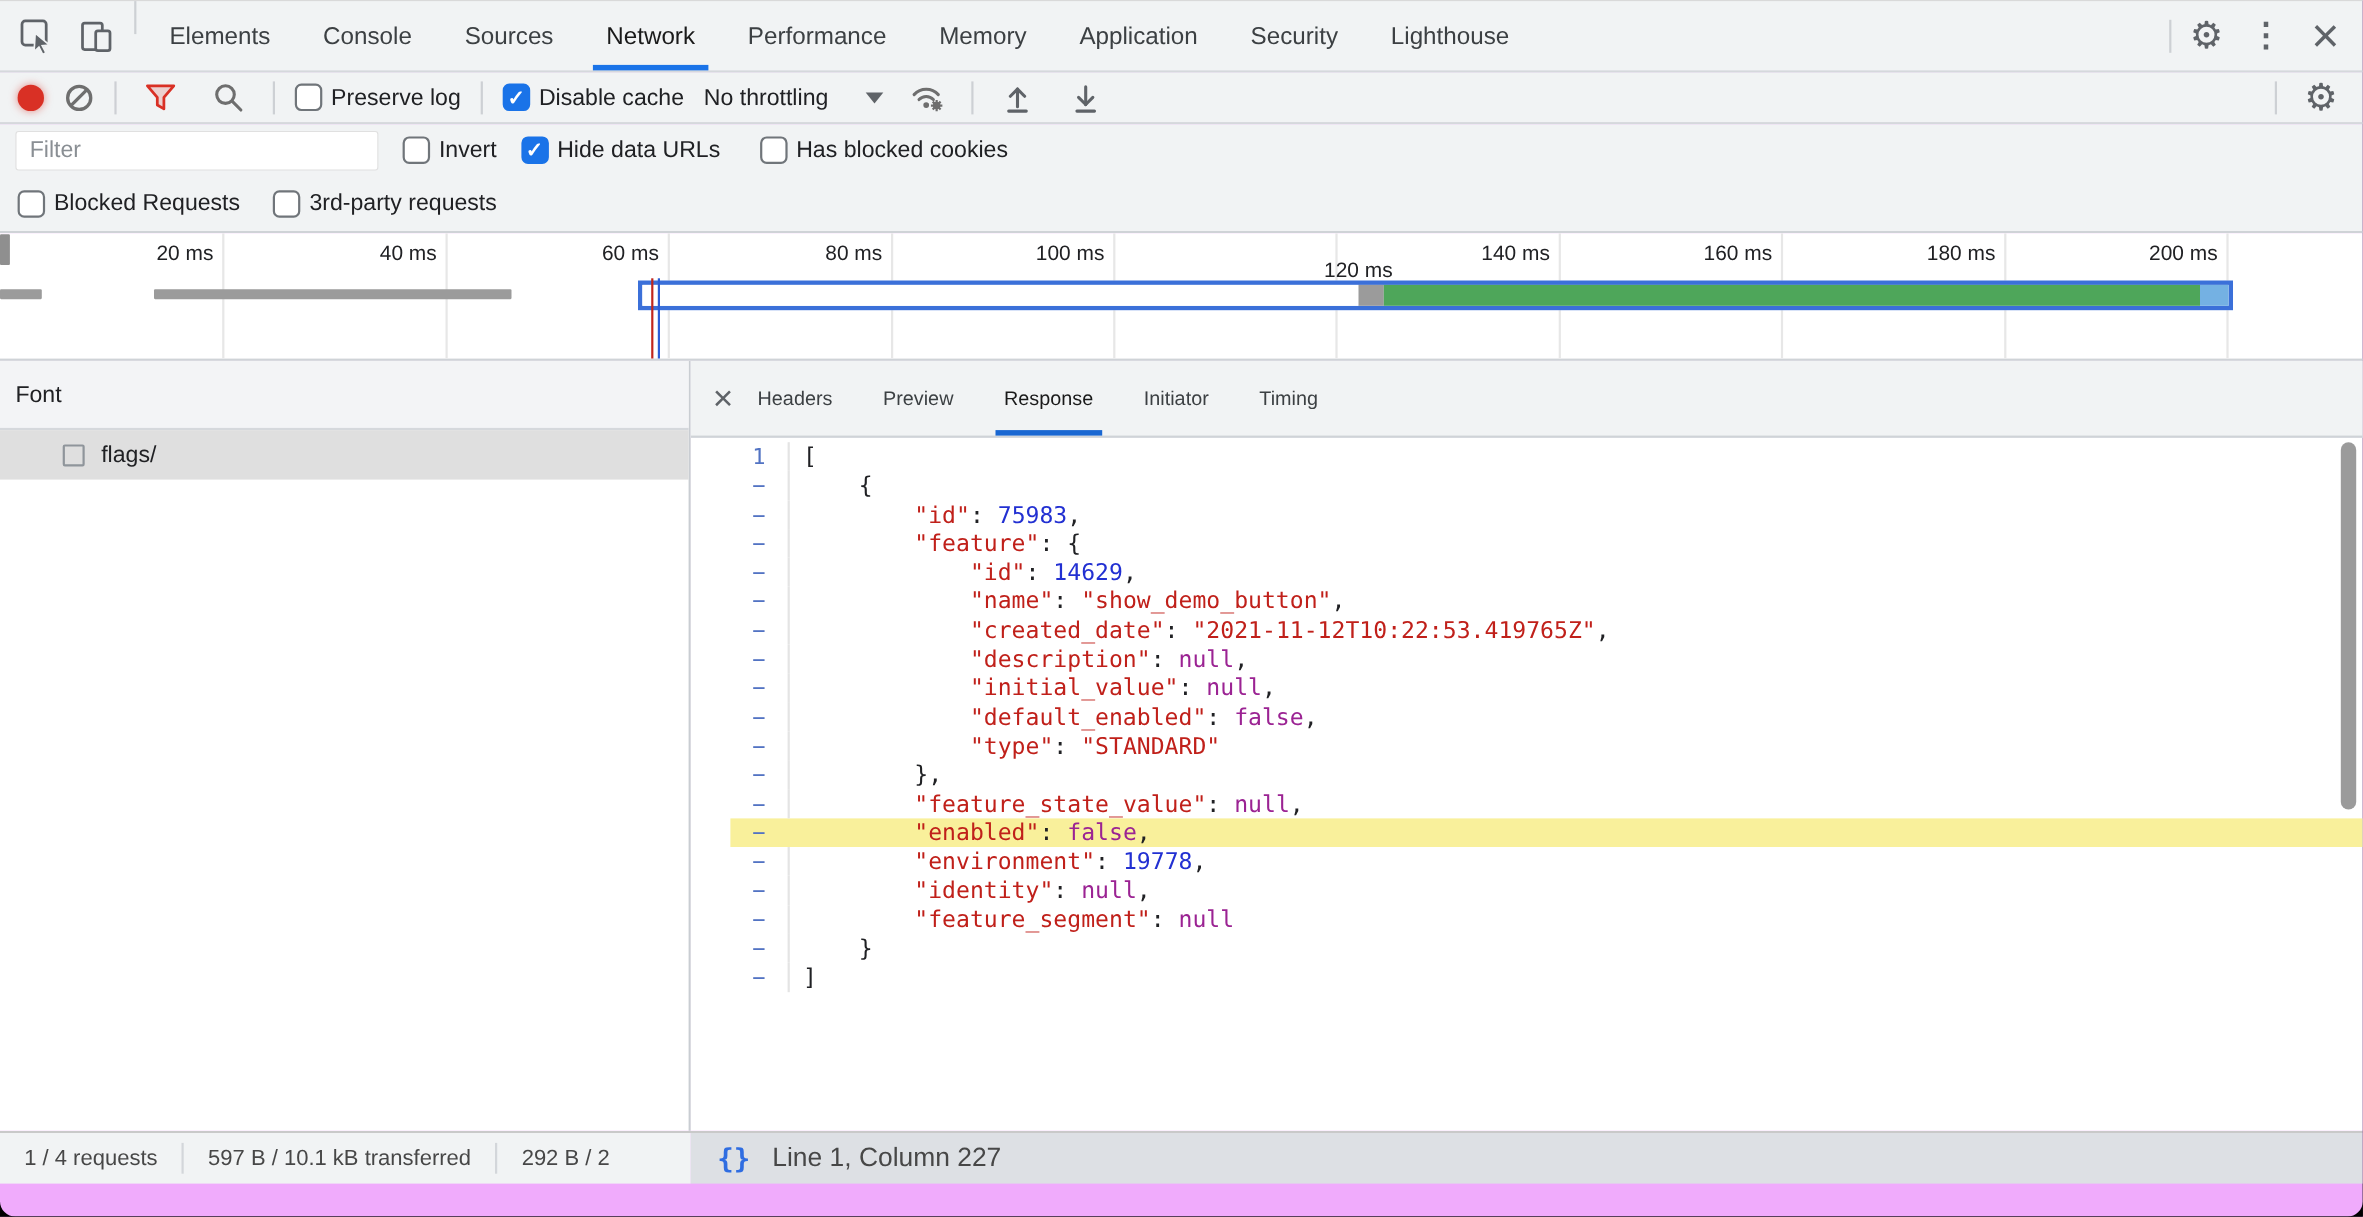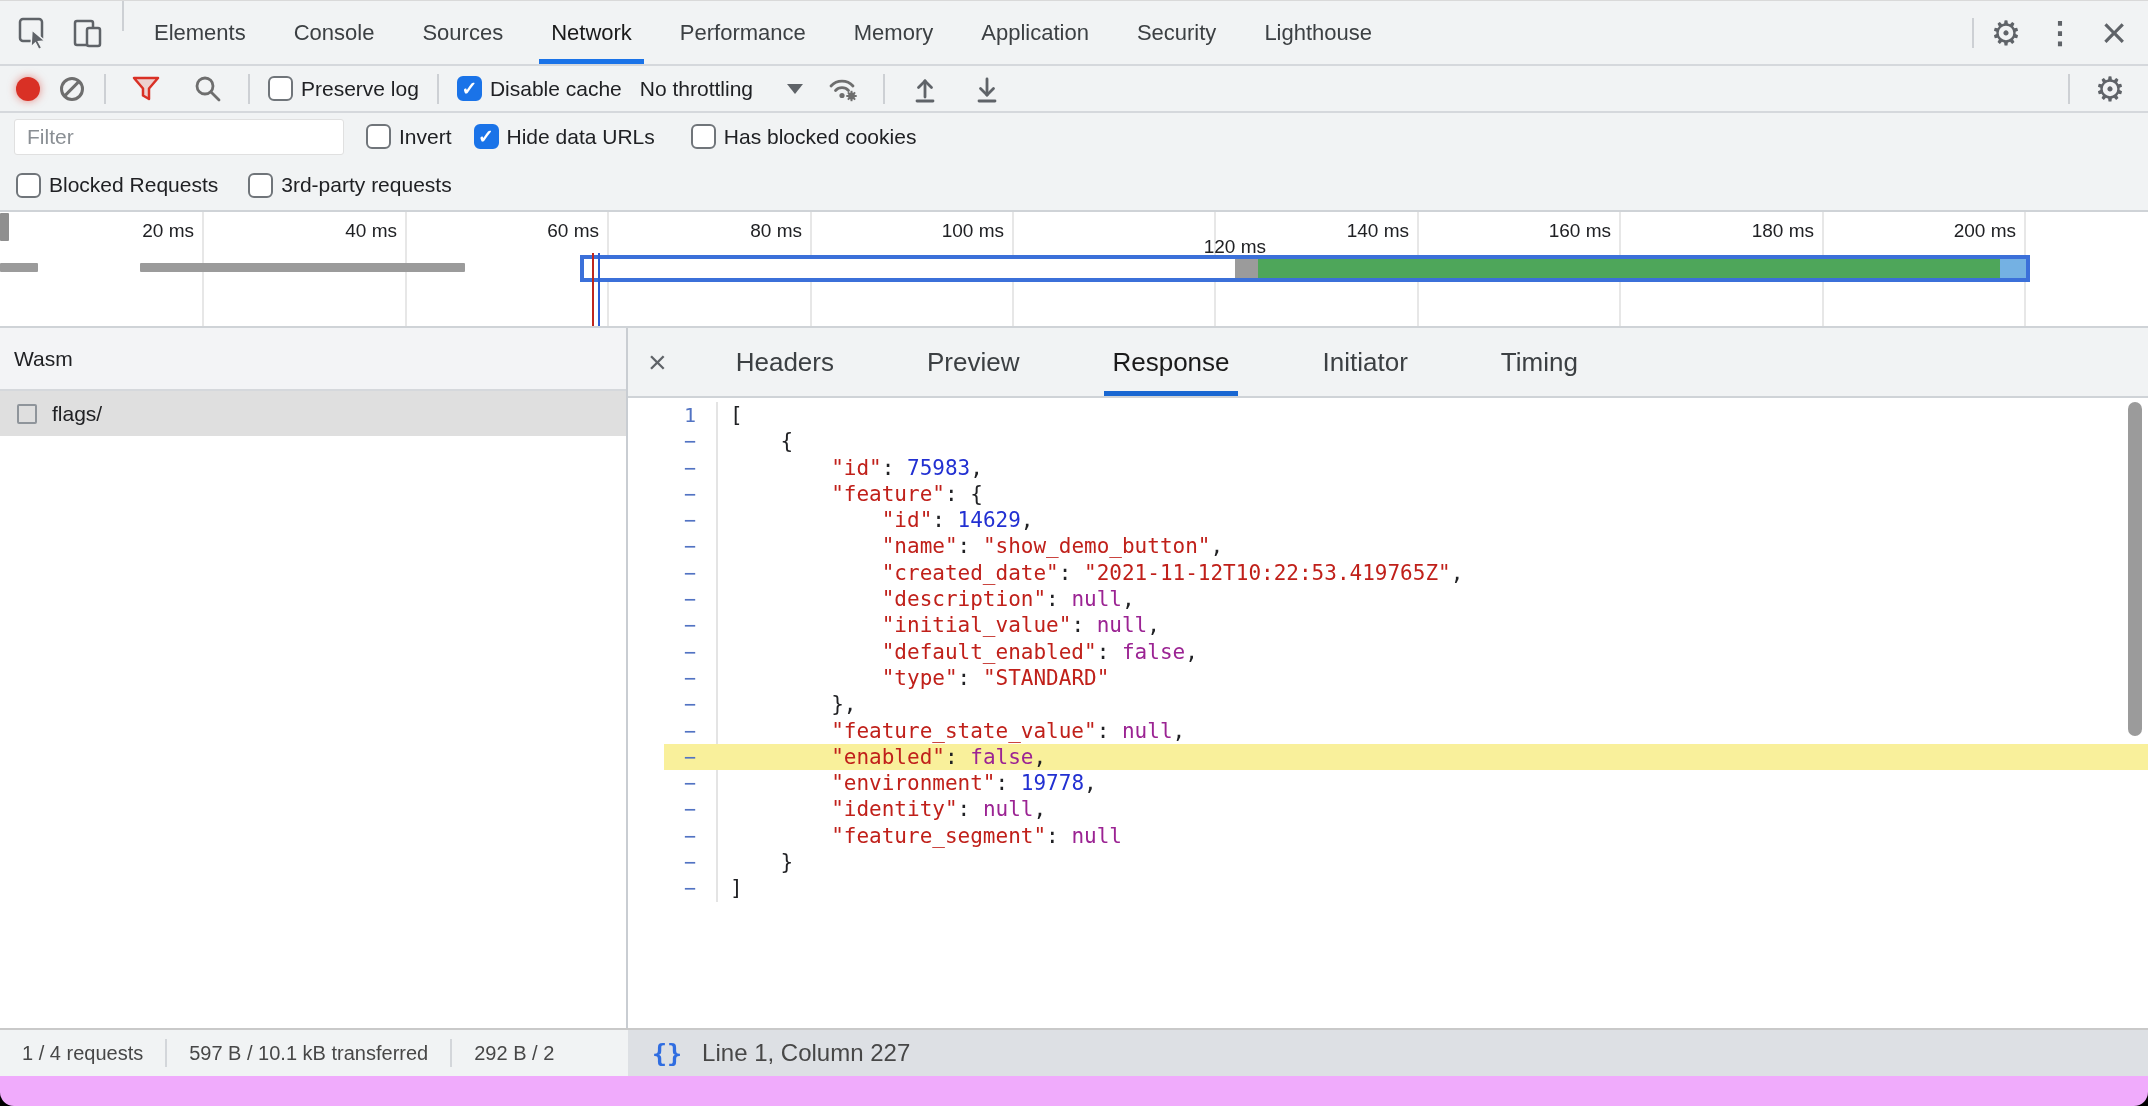--- a/index.html
+++ b/index.html
@@ -61,27 +61,27 @@
   .ovbar{position:absolute;border-radius:1px;}
   .selbar{position:absolute;border:4px solid #3b70d9;display:flex;align-items:stretch;background:#fff;}
   .selbar .seg{height:100%;}
   .marker{position:absolute;width:2px;}
   
   .main{display:flex;height:700px;}
   .namepanel{width:628px;flex:0 0 auto;border-right:2px solid #c9cdd2;display:flex;flex-direction:column;background:#fff;}
   .name-header{height:63px;background:#f3f4f6;border-bottom:2px solid #d5d8dc;display:flex;
     align-items:center;padding-left:14px;font-size:21px;color:#202124;}
   .req-row{height:45px;display:flex;align-items:center;font-size:21px;color:#202124;cursor:pointer;}
-  .req-row.selected{background:#dfdfdf;}
+  .req-row.selected{background:#dfdfdf;padding-left:40px;}
   .req-icon{width:20px;height:20px;border:2px solid #8f959b;border-radius:2px;margin:0 15px 0 17px;flex:0 0 auto;}
   .detailpane{flex:1;display:flex;flex-direction:column;background:#fff;min-width:0;}
   .detail-tabs{height:70px;background:#f1f3f4;border-bottom:2px solid #cfd3d7;display:flex;align-items:stretch;}
   .dclose{display:flex;align-items:center;margin:0 14px 0 20px;font-size:32px;color:#5f6368;cursor:pointer;}
-  .dtab{display:flex;align-items:center;padding:0 8px;margin-right:30px;font-size:26px;color:#3c4043;
-    position:relative;cursor:pointer;margin-left:47px;}
+  .dtab{display:flex;align-items:center;padding:0 8px;margin-right:30px;font-size:18px;color:#3c4043;
+    position:relative;cursor:pointer;}
   .dtab.active{color:#1a1a1a;}
   .dtab.active::after{content:"";position:absolute;left:0;right:0;bottom:0;height:5px;background:#1967d2;}
   
   .editor{position:relative;flex:1;overflow:hidden;padding-top:4px;}
   .row{display:flex;position:relative;height:26.3px;}
   .row.hl::before{content:"";position:absolute;left:36px;right:0;top:0;bottom:0;background:#f9f09b;}
   .gut{width:90px;flex:0 0 auto;text-align:right;padding-right:20px;border-right:2px solid #e4e4e4;
     color:#5273c3;font:20px/26.3px "DejaVu Sans Mono",monospace;position:relative;z-index:1;}
   .row.hl .gut{border-right-color:transparent;}
   .code{white-space:pre;font:21px/26.3px "DejaVu Sans Mono",monospace;padding-left:12px;
@@ -273,21 +273,21 @@
         <div class="seg" style="width: 23px; background: rgb(155, 155, 155);"></div>
         <div class="seg" style="width: 742px; background: rgb(78, 166, 90);"></div>
         <div class="seg" style="width: 26px; background: rgb(116, 177, 227);"></div>
       </div>
       <div class="marker" style="left: 592px; top: 41px; height: 105px; background: rgb(192, 38, 29);"></div>
       <div class="marker" style="left: 598px; top: 41px; height: 105px; background: rgb(44, 93, 214);"></div>
     </div>
 
   <div class="main">
     <section class="namepanel">
-      <div class="name-header">Wasm</div>
+      <div class="name-header">Font</div>
       <div id="request-rows">
           <div class="req-row selected">
             <span class="req-icon"></span>
             <span>flags/</span>
           </div>
         </div>
     </section>
     <section class="detailpane">
       <div class="detail-tabs">
         <span class="dclose">×</span>

